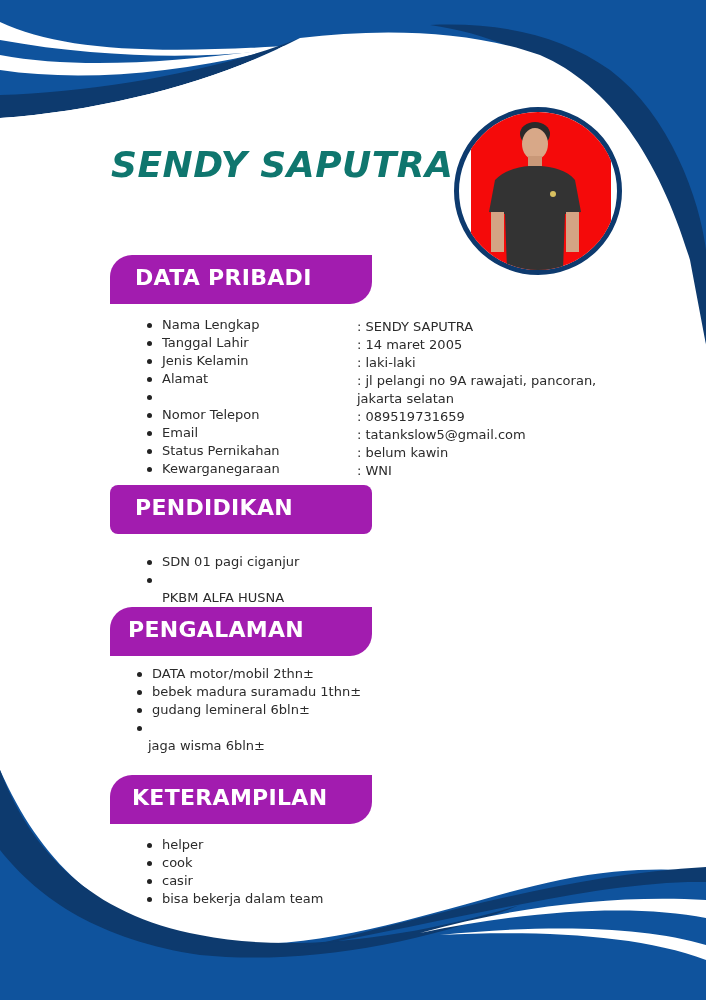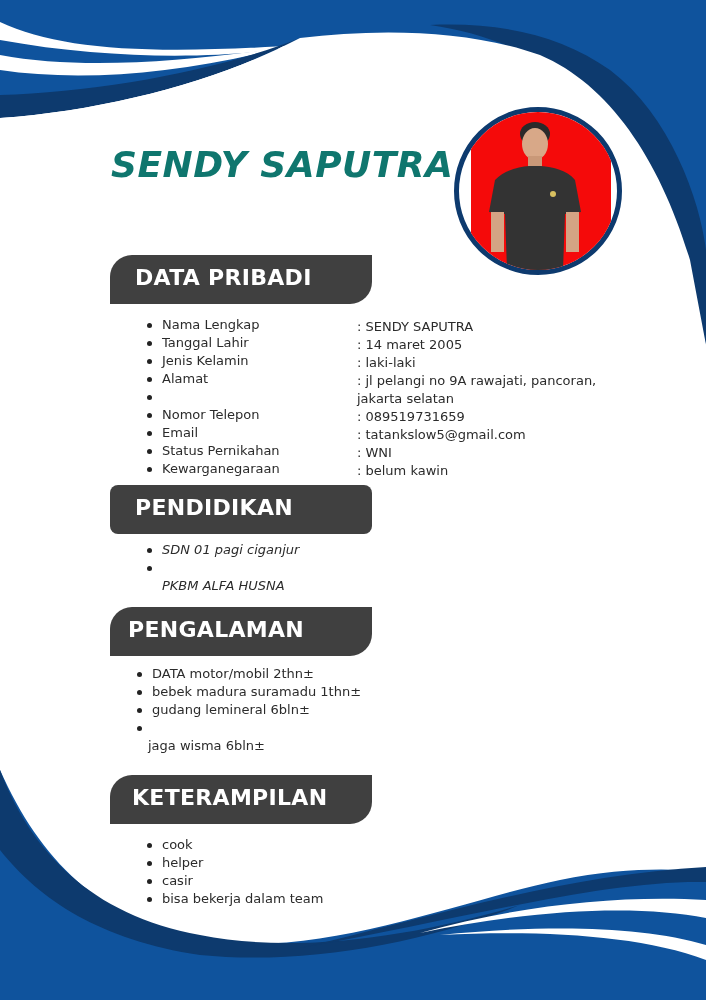--- a/index.html
+++ b/index.html
@@ -6,21 +6,21 @@
   body { width: 706px; height: 1000px; position: relative; overflow: hidden; background: #ffffff; font-family: "DejaVu Sans", "Liberation Sans", sans-serif; color: #2b2b2b; }
   .bg { position: absolute; left: 0; top: 0; width: 706px; height: 1000px; z-index: 0; }
   .content { position: absolute; left: 0; top: 0; width: 706px; height: 1000px; z-index: 1; }
 
   .name { position: absolute; left: 111px; top: 142px; font-size: 36px; font-weight: bold; color: #0f766e; letter-spacing: 0.5px; margin: 0; line-height: 46px; font-style: italic; }
 
   .photo { position: absolute; left: 454px; top: 107px; width: 168px; height: 168px; border-radius: 50%; border: 5px solid #0d3a6e; box-sizing: border-box; overflow: hidden; background: #ffffff; }
   .photo .red { position: absolute; left: 12px; top: 0; width: 140px; height: 168px; background: #f50a0a; }
   .photo svg { position: absolute; left: 0; top: 0; }
 
-  .section-header { position: absolute; left: 110px; width: 262px; height: 49px; background: #404040; border-radius: 22px 0 22px 0; box-sizing: border-box; }
+  .section-header { position: absolute; left: 110px; width: 262px; height: 49px; background: #a21caf; border-radius: 22px 0 22px 0; box-sizing: border-box; }
   .section-header span { position: absolute; top: 8px; font-size: 22px; font-weight: bold; color: #ffffff; letter-spacing: 0.3px; line-height: 30px; }
 
   ul.list { position: absolute; margin: 0; padding: 0; list-style: none; font-size: 13px; line-height: 18px; color: #2b2b2b; }
   ul.list li { position: relative; padding-left: 18px; height: 18px; white-space: nowrap; margin-left: 16px; }
   ul.list li::before { content: ""; position: absolute; left: 3px; top: 7px; width: 5px; height: 5px; border-radius: 50%; background: #222; }
   ul.list li.cont { padding-left: 18px; }
   ul.list li.cont::before { display: none; }
 
   .values { position: absolute; left: 357px; top: 318px; font-size: 13px; line-height: 18px; color: #2b2b2b; }
   .values div { white-space: nowrap; height: 18px; }
@@ -88,47 +88,47 @@
     <li>Kewarganegaraan</li>
   </ul>
   <div class="values">
     <div>: SENDY SAPUTRA</div>
     <div>: 14 maret 2005</div>
     <div>: laki-laki</div>
     <div>: jl pelangi no 9A rawajati, pancoran,</div>
     <div>jakarta selatan</div>
     <div>: 089519731659</div>
     <div>: tatankslow5@gmail.com</div>
+    <div>: belum kawin</div>
     <div>: WNI</div>
-    <div>: belum kawin</div>
   </div>
 
   <div class="section-header" style="top:485px;border-radius:8px;">
     <span style="left:25px;">PENDIDIKAN</span>
   </div>
-  <ul class="list" style="left:128px; top:541px;font-style:italic;">
+  <ul class="list" style="left:128px; top:553px;">
     <li>SDN 01 pagi ciganjur</li>
     <li></li>
     <li class="cont">PKBM ALFA HUSNA</li>
   </ul>
 
   <div class="section-header" style="top:607px;">
     <span style="left:18px;">PENGALAMAN</span>
   </div>
   <ul class="list" style="left:118px; top:665px;">
     <li>DATA motor/mobil 2thn±</li>
     <li>bebek madura suramadu 1thn±</li>
     <li>gudang lemineral 6bln±</li>
     <li></li>
     <li class="cont" style="padding-left:14px;">jaga wisma 6bln±</li>
   </ul>
 
   <div class="section-header" style="top:775px;">
     <span style="left:22px;">KETERAMPILAN</span>
   </div>
   <ul class="list" style="left:128px; top:836px;">
+    <li>helper</li>
     <li>cook</li>
-    <li>helper</li>
     <li>casir</li>
     <li>bisa bekerja dalam team</li>
   </ul>
 
 </div>
 
 </body></html>

